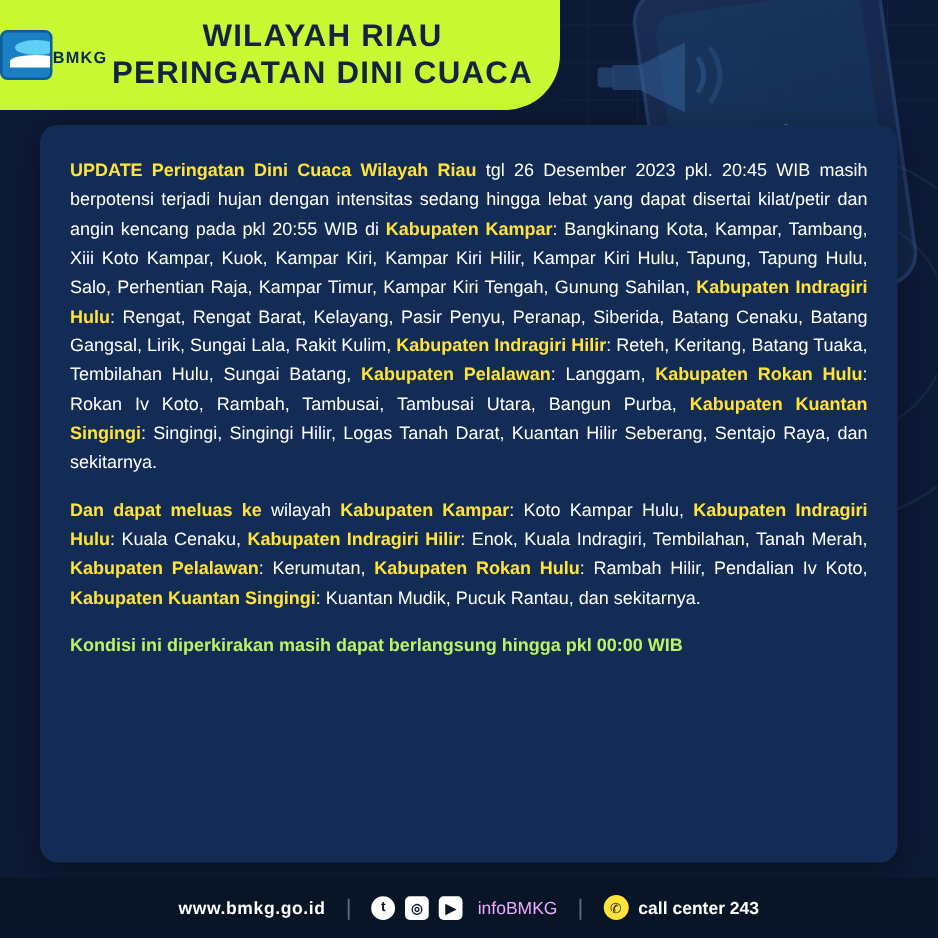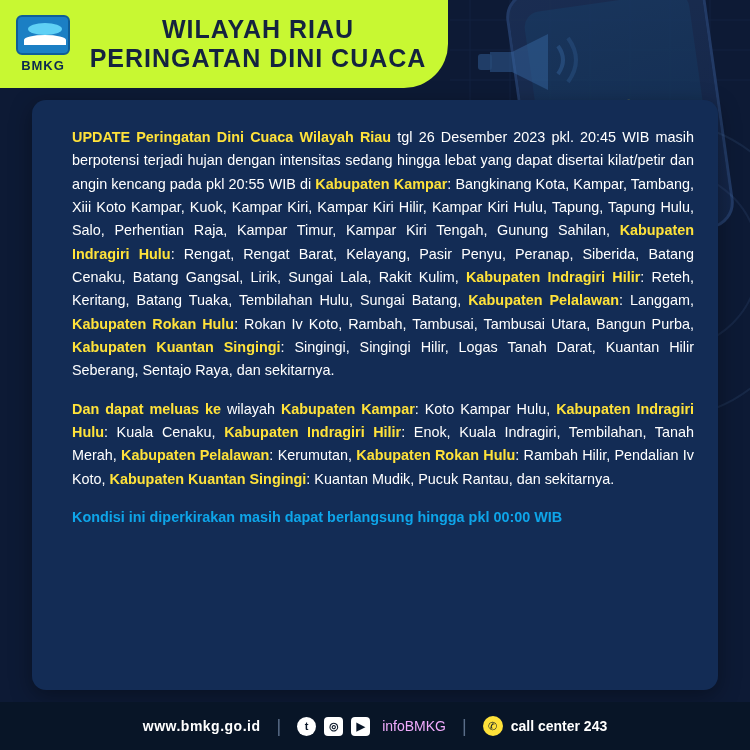--- a/index.html
+++ b/index.html
@@ -73,21 +73,21 @@
     left: 0; top: 0;
     width: 448px; height: 88px;
     background: #c8f832;
     border-bottom-right-radius: 44px;
     border-top-right-radius: 0;
     display: flex;
     align-items: center;
   }
   .logo-box {
     width: 86px; height: 91px;
-    display: flex; flex-direction: column;
+    display: flex; flex-direction: row;
     align-items: center; justify-content: center;
     flex: 0 0 86px;
   }
   .logo-emblem {
     width: 54px; height: 40px;
     border-radius: 6px;
     background: #1b7fc4;
     position: relative;
     overflow: hidden;
     border: 2px solid #0f5d97;
@@ -129,32 +129,32 @@
   }
 
   
   .card {
     position: absolute;
     left: 32px; top: 100px;
     width: 686px; height: 590px;
     background: #132c55;
     border-radius: 14px;
     box-shadow: 0 6px 22px rgba(0,0,0,.35);
-    padding: 26px 24px 20px 40px;
+    padding: 26px 24px 20px 24px;
   }
   .body-text {
     color: #ffffff;
     font-size: 14.4px;
     line-height: 1.62;
     text-align: justify;
   }
   .p { margin-bottom: 15px; }
   .hl { color: #ffe23a; font-weight: bold; }
   .note {
-    color: #0ea5e9;
+    color: #bef264;
     font-weight: bold;
     font-size: 14.4px;
   }
   .sign {
     color: #ffffff;
     font-size: 14.4px;
   }
 
   
   .footer {

